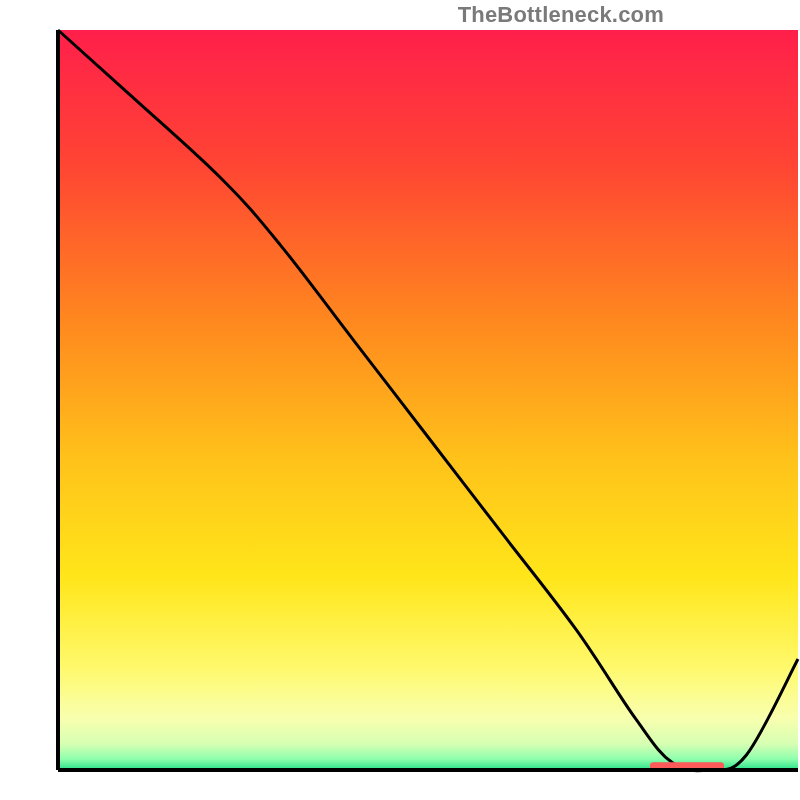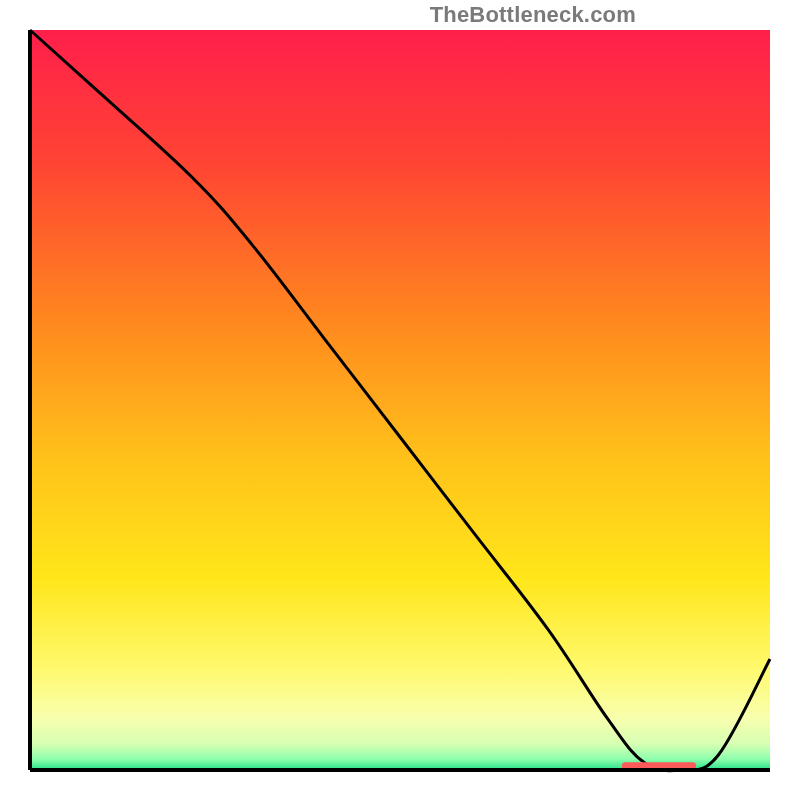--- a/index.html
+++ b/index.html
@@ -7,20 +7,21 @@
     padding: 0;
     width: 800px;
     height: 800px;
     background: #ffffff;
     font-family: Arial, Helvetica, sans-serif;
   }
   .chart-wrap {
     position: relative;
     width: 644px;
     height: 800px;
+    padding-left: 28px;
   }
   .watermark {
     position: absolute;
     top: 2px;
     right: 8px;
     font-size: 22px;
     font-weight: bold;
     color: #7a7a7a;
     letter-spacing: 0.2px;
   }

